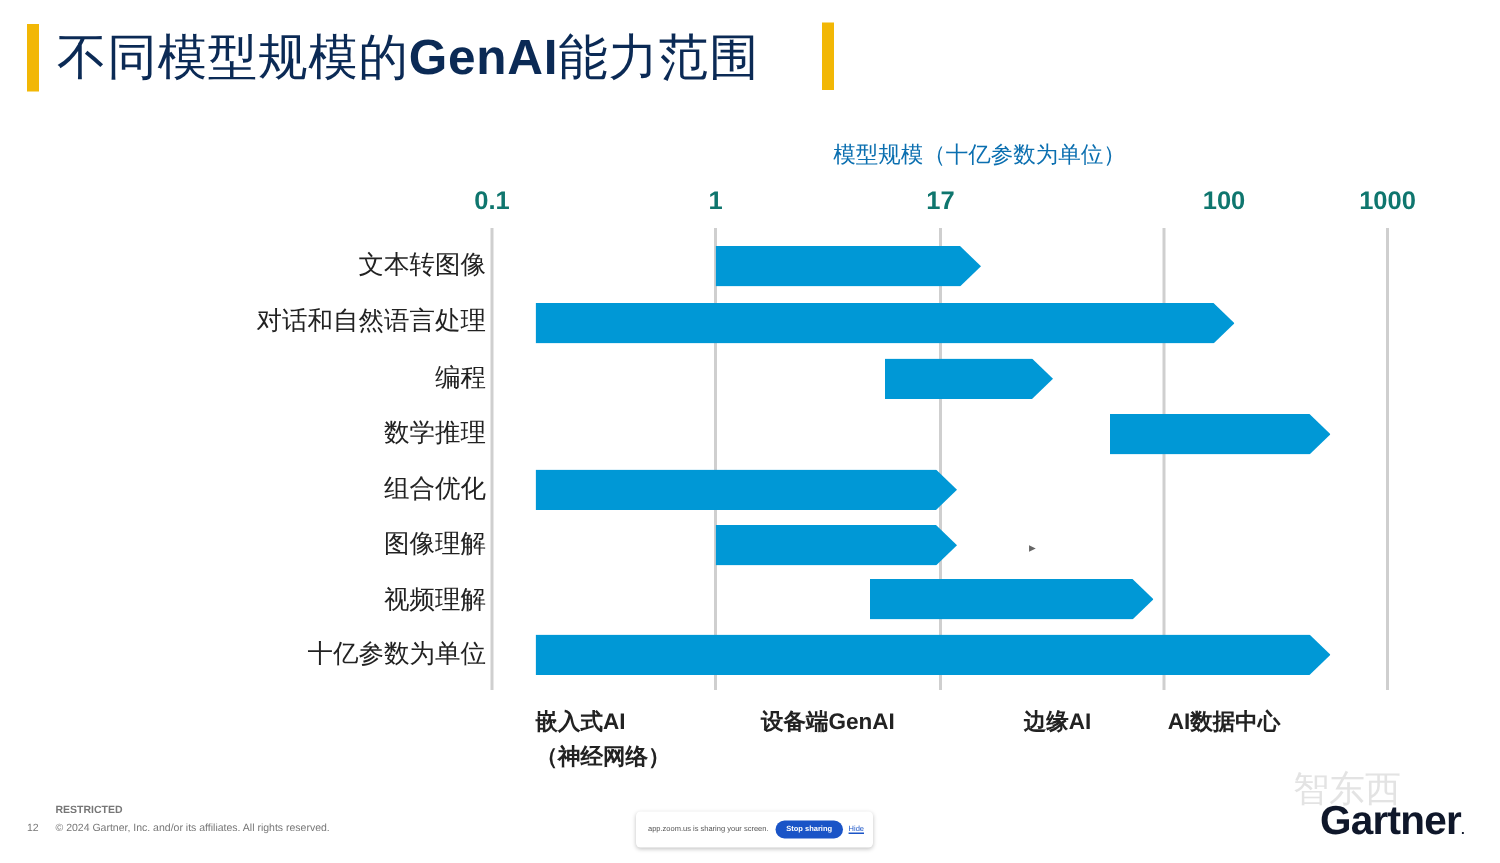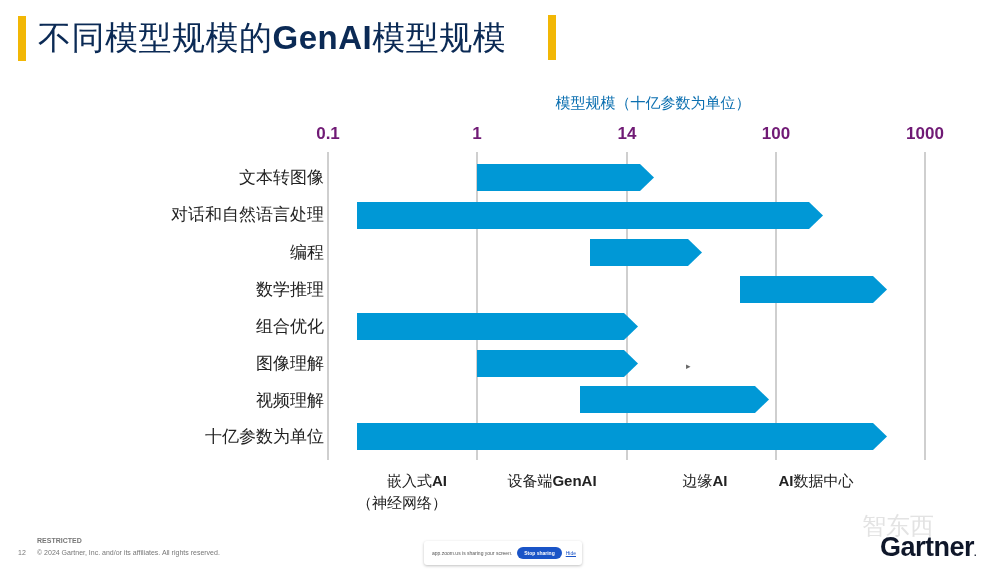--- a/index.html
+++ b/index.html
@@ -3,49 +3,49 @@
 <meta charset="utf-8">
 <style>
   html,body{margin:0;padding:0;background:#fff;}
   body{width:1000px;height:575px;position:relative;overflow:hidden;font-family:"DejaVu Sans","Liberation Sans",sans-serif;}
   .abs{position:absolute;}
   .title-bar{left:18px;top:16px;width:8px;height:45px;background:#F2B705;}
   .title-bar-right{left:548px;top:15px;width:8px;height:45px;background:#F2B705;}
   .title{left:38px;top:14px;font-size:33px;color:#0B2A55;line-height:48px;letter-spacing:0.5px;white-space:nowrap;}
   .title b{font-family:"Liberation Sans",sans-serif;font-weight:bold;}
   .axis-title{left:478px;top:94px;width:350px;text-align:center;font-size:15px;color:#0B6FB0;}
-  .tick{top:124px;font-family:"Liberation Sans",sans-serif;font-weight:bold;font-size:17px;color:#701a75;transform:translateX(-50%);white-space:nowrap;}
+  .tick{top:124px;font-family:"Liberation Sans",sans-serif;font-weight:bold;font-size:17px;color:#0f766e;transform:translateX(-50%);white-space:nowrap;}
   .grid{top:152px;width:2px;height:308px;background:#CFCFCF;}
   .row-label{right:676px;font-size:17px;color:#222;white-space:nowrap;text-align:left;line-height:27px;}
   .bar{height:27px;background:#0098D6;clip-path:polygon(0 0, calc(100% - 14px) 0, 100% 50%, calc(100% - 14px) 100%, 0 100%);}
-  .cat{top:470px;font-size:15px;color:#222;text-align:right;line-height:22px;transform:translateX(-50%);white-space:nowrap;}
+  .cat{top:470px;font-size:15px;color:#222;text-align:left;line-height:22px;transform:translateX(-50%);white-space:nowrap;font-weight:bold;}
   .cat b{font-family:"Liberation Sans",sans-serif;}
   .restricted{left:37px;top:537px;font-family:"Liberation Sans",sans-serif;font-size:7px;font-weight:bold;color:#777;}
   .pagenum{left:18px;top:549px;font-family:"Liberation Sans",sans-serif;font-size:7px;color:#777;}
   .copyright{left:37px;top:549px;font-family:"Liberation Sans",sans-serif;font-size:7px;color:#777;}
   .share{left:424px;top:541px;width:158px;height:24px;border-radius:3px;background:#fff;box-shadow:0 1px 3px rgba(0,0,0,0.25);display:flex;align-items:center;font-family:"Liberation Sans",sans-serif;font-size:5px;color:#555;}
   .share .msg{margin-left:8px;flex:1;white-space:nowrap;}
   .share .stop{background:#1A54C7;color:#fff;border-radius:7px;padding:3px 7px;font-weight:bold;font-size:5px;margin-right:4px;}
   .share .hide{color:#1A54C7;text-decoration:underline;margin-right:6px;}
   .logo{left:880px;top:532px;font-family:"Liberation Sans",sans-serif;font-weight:bold;font-size:27px;color:#0f172a;letter-spacing:-0.5px;}
   .watermark{left:862px;top:510px;font-size:24px;color:rgba(200,200,200,0.5);white-space:nowrap;}
   .cursor{left:686px;top:361px;font-size:9px;color:#666;}
 </style>
 </head>
 <body>
 
 <div class="abs title-bar"></div>
-<div class="abs title"><span>不同模型规模的</span><b>GenAI</b><span>模型规模</span></div>
+<div class="abs title"><span>不同模型规模的</span><b>GenAI</b><span>能力范围</span></div>
 <div class="abs title-bar-right"></div>
 
 <div class="abs axis-title">模型规模（十亿参数为单位）</div>
 <div class="abs tick" style="left:328px">0.1</div>
 <div class="abs tick" style="left:477px">1</div>
-<div class="abs tick" style="left:627px">14</div>
-<div class="abs tick" style="left:776px">100</div>
+<div class="abs tick" style="left:627px">17</div>
+<div class="abs tick" style="left:816px">100</div>
 <div class="abs tick" style="left:925px">1000</div>
 
 <div class="abs grid" style="left:327px"></div>
 <div class="abs grid" style="left:476px"></div>
 <div class="abs grid" style="left:626px"></div>
 <div class="abs grid" style="left:775px"></div>
 <div class="abs grid" style="left:924px"></div>
 
 <div class="abs row-label" style="top:164px">文本转图像</div>
 <div class="abs row-label" style="top:201px">对话和自然语言处理</div>

